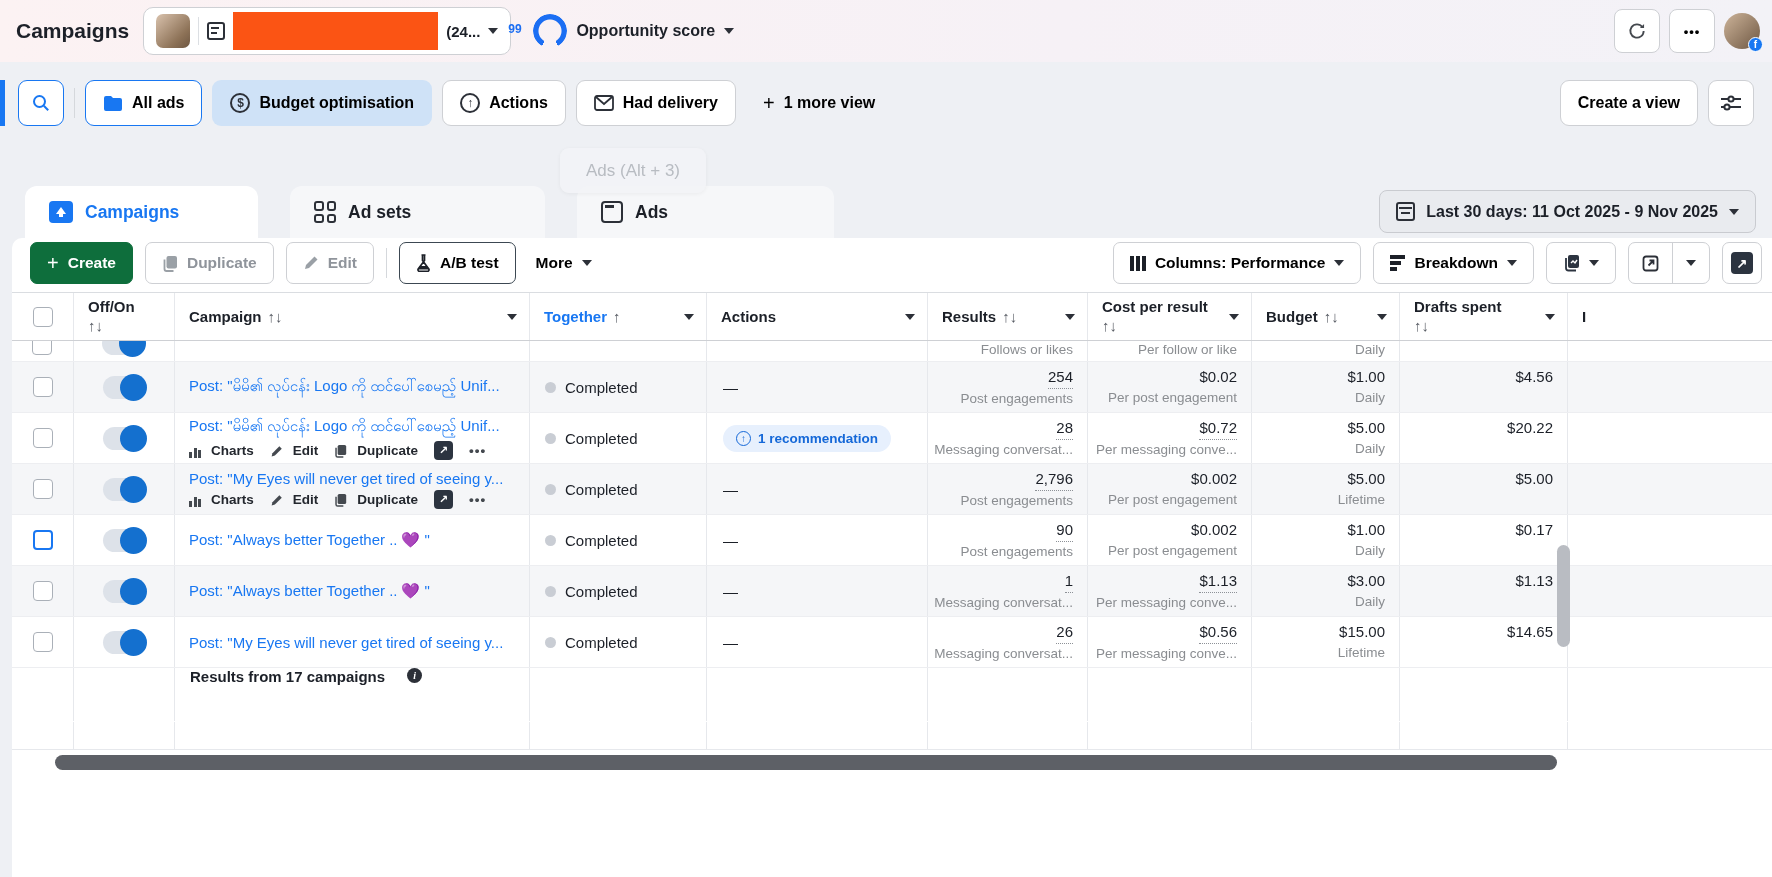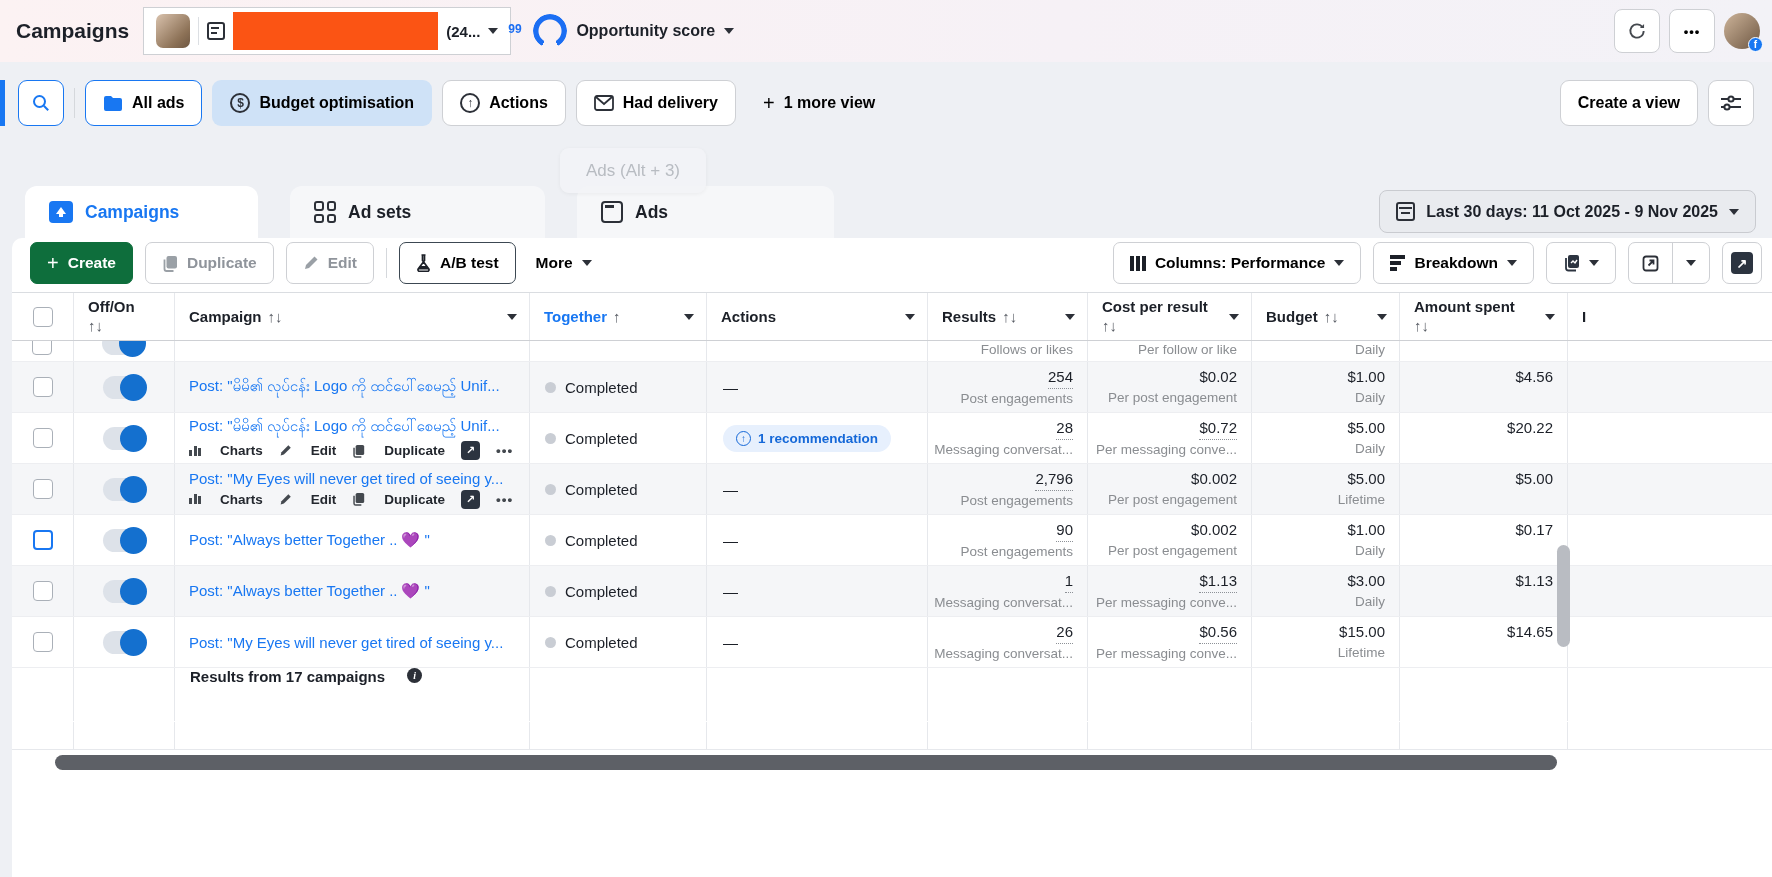--- a/index.html
+++ b/index.html
@@ -8,21 +8,21 @@
   --ink:#1c2028; --sub:#8a8d91; --line:#dadde1; --cell-line:#e6e8ec;
   --cols:62px 101px 355px 177px 221px 160px 164px 148px 168px 216px;
 }
 *{box-sizing:border-box;margin:0;padding:0}
 body{font-family:"Liberation Sans","DejaVu Sans",sans-serif;color:var(--ink);background:#fff}
 .app{position:relative;width:1772px;height:877px;background:var(--page-bg);overflow:hidden}
 
 
 .topbar{position:absolute;left:0;top:0;width:100%;height:62px;background:linear-gradient(90deg,#fcf2f3,#f6f1f6 60%,#f3f2f7);display:flex;align-items:center;padding:0 12px;gap:14px}
 .tb-title{font-size:21px;font-weight:bold;margin-left:4px}
-.acct{display:flex;align-items:center;gap:8px;background:#fff;border:1px solid #ced0d4;border-radius:0;height:48px;padding:0 12px}
+.acct{display:flex;align-items:center;gap:8px;background:#fff;border:1px solid #ced0d4;border-radius:10px;height:48px;padding:0 12px}
 .acct-avatar{width:34px;height:34px;border-radius:7px;background:linear-gradient(135deg,#d9c2ad,#8d7257 70%,#6e5742)}
 .acct-div{width:1px;height:28px;background:#dcdfe3}
 .page-icon{width:18px;height:18px;border:2px solid #2c3038;border-radius:3px;position:relative}
 .page-icon:before{content:"";position:absolute;left:2px;top:3px;width:8px;height:2px;background:#2c3038}
 .page-icon:after{content:"";position:absolute;left:2px;top:8px;width:6px;height:2px;background:#2c3038}
 .redact{width:205px;height:38px;background:var(--orange)}
 .acct-suffix{font-size:15px;font-weight:600;white-space:nowrap}
 .caret{width:0;height:0;border-left:5px solid transparent;border-right:5px solid transparent;border-top:6px solid #2c3038;display:inline-block}
 .score-wrap{display:flex;align-items:center;gap:9px;margin-left:8px}
 .score-ring{position:relative;width:34px;height:34px;border-radius:50%;
@@ -109,21 +109,21 @@
 .clip-cb{margin:-12px 0 0 20px}
 .clip-tg{margin:-14px 0 0 28px}
 .trow{height:51px;border-top:1px solid #edeef1;background:#fff}
 .trow.alt{background:#f5f6f8}
 .c-check,.c-toggle{display:flex;align-items:center;justify-content:center}
 .toggle{position:relative;width:42px;height:23px;border-radius:12px;background:#dde2e9;display:inline-block;cursor:pointer;flex:none}
 .toggle .knob{position:absolute;right:-2px;top:-2px;width:27px;height:27px;border-radius:50%;background:#1470cf}
 .c-campaign{display:flex;flex-direction:column;justify-content:center;padding:0 10px 0 14px}
 .title{color:var(--blue);font-size:15px;white-space:nowrap;overflow:hidden;text-overflow:ellipsis;text-decoration:none;cursor:pointer}
 .inline-actions{display:flex;align-items:center;gap:16px;margin-top:3px;font-size:13.5px;font-weight:600;color:#23272e}
-.ia{display:flex;align-items:center;gap:19px;cursor:pointer}
+.ia{display:flex;align-items:flex-end;gap:10px;cursor:pointer}
 .mini-bars{display:flex;align-items:flex-end;gap:1.5px}.mini-bars i{width:3px;background:#44494f;display:block}
 .mini-bars i:nth-child(1){height:6px}.mini-bars i:nth-child(2){height:10px}.mini-bars i:nth-child(3){height:8px}
 .c-delivery{display:flex;align-items:center;gap:9px;padding-left:15px;font-size:15px}
 .dot{width:11px;height:11px;border-radius:50%;background:#c9cdd4;flex:none}
 .c-actions{display:flex;align-items:center;padding-left:16px;font-size:15px}
 .rec-pill{display:flex;align-items:center;gap:7px;background:#e7f0fd;color:#1568d8;font-size:13.5px;font-weight:bold;border-radius:999px;padding:6px 13px;cursor:pointer}
 .rec-pill .circle-ic{width:15px;height:15px;border-width:1.5px;border-color:#1568d8;color:#1568d8;font-size:10px}
 .num{display:flex;flex-direction:column;align-items:flex-end;justify-content:center;padding-right:14px;line-height:1.45}
 .val{font-size:15px}
 .val.dotted{border-bottom:1px dotted #8d9197}
@@ -366,21 +366,21 @@
             </span>
           <span class="caret hcaret"></span>
         </div>
         <div>
           <span>Budget</span>
             <span class="sort">↑↓</span>
           <span class="caret hcaret"></span>
         </div>
         <div>
           <span class="h2l">
-              <span>Amount spent</span>
+              <span>Drafts spent</span>
               <span class="sort" style="margin-left:0">↑↓</span>
             </span>
           <span class="caret hcaret"></span>
         </div>
         <div>
           <span>I</span>
         </div>
       </div>
 
       <div class="sliver">

